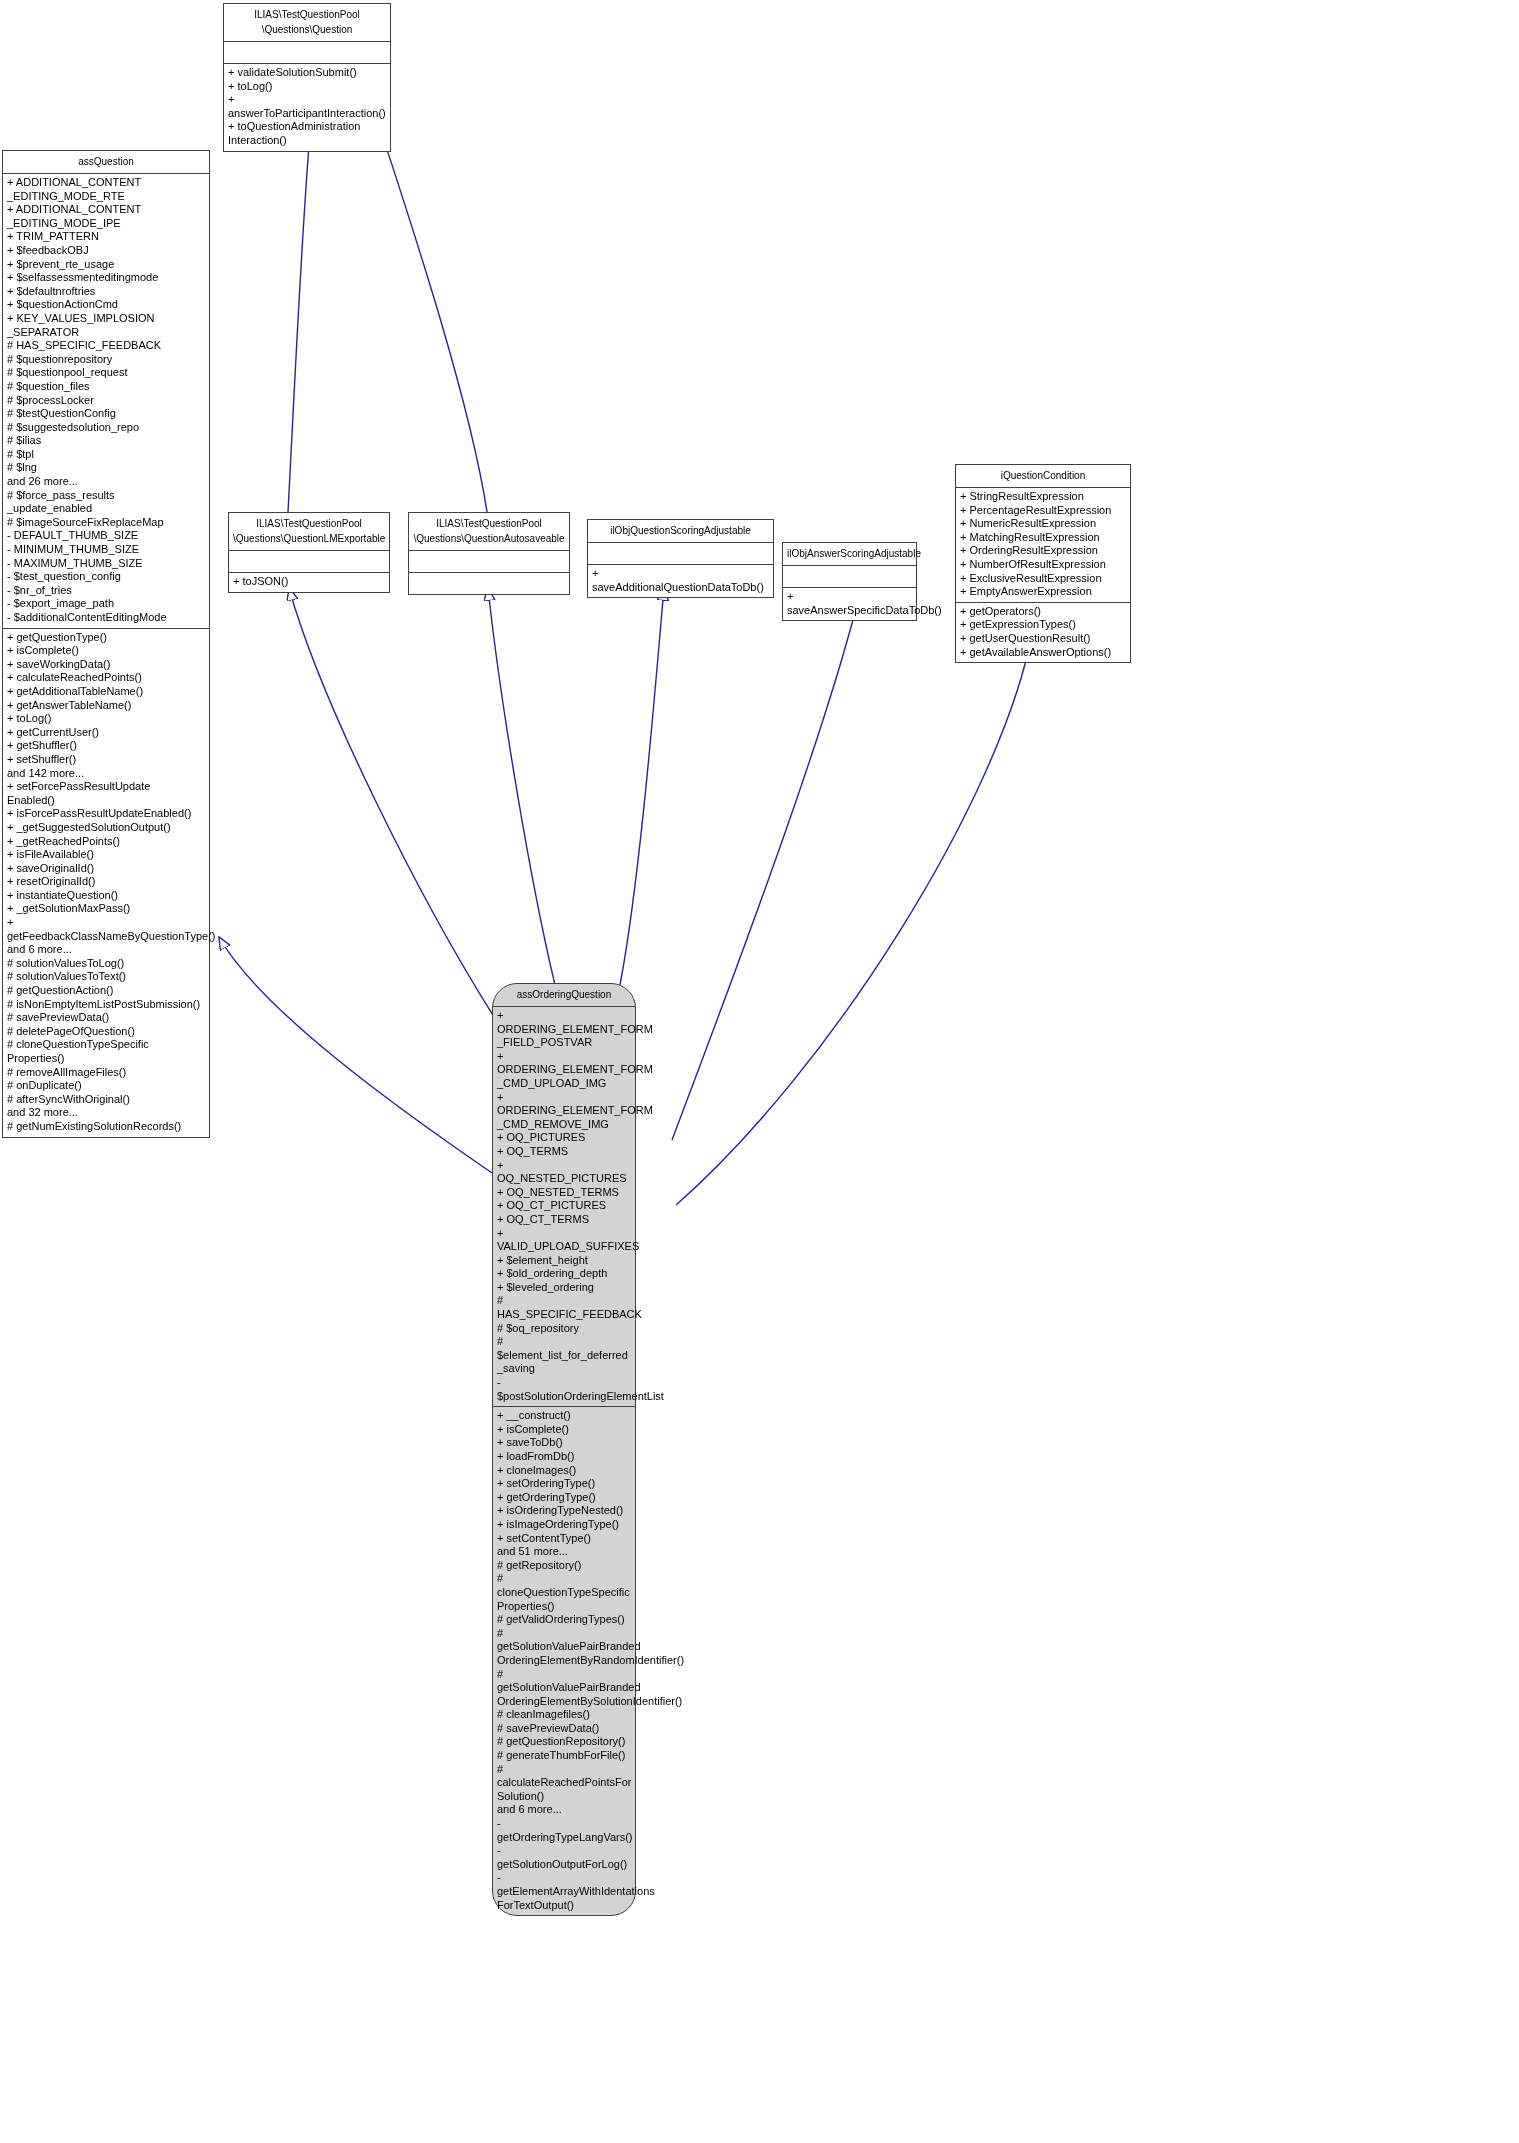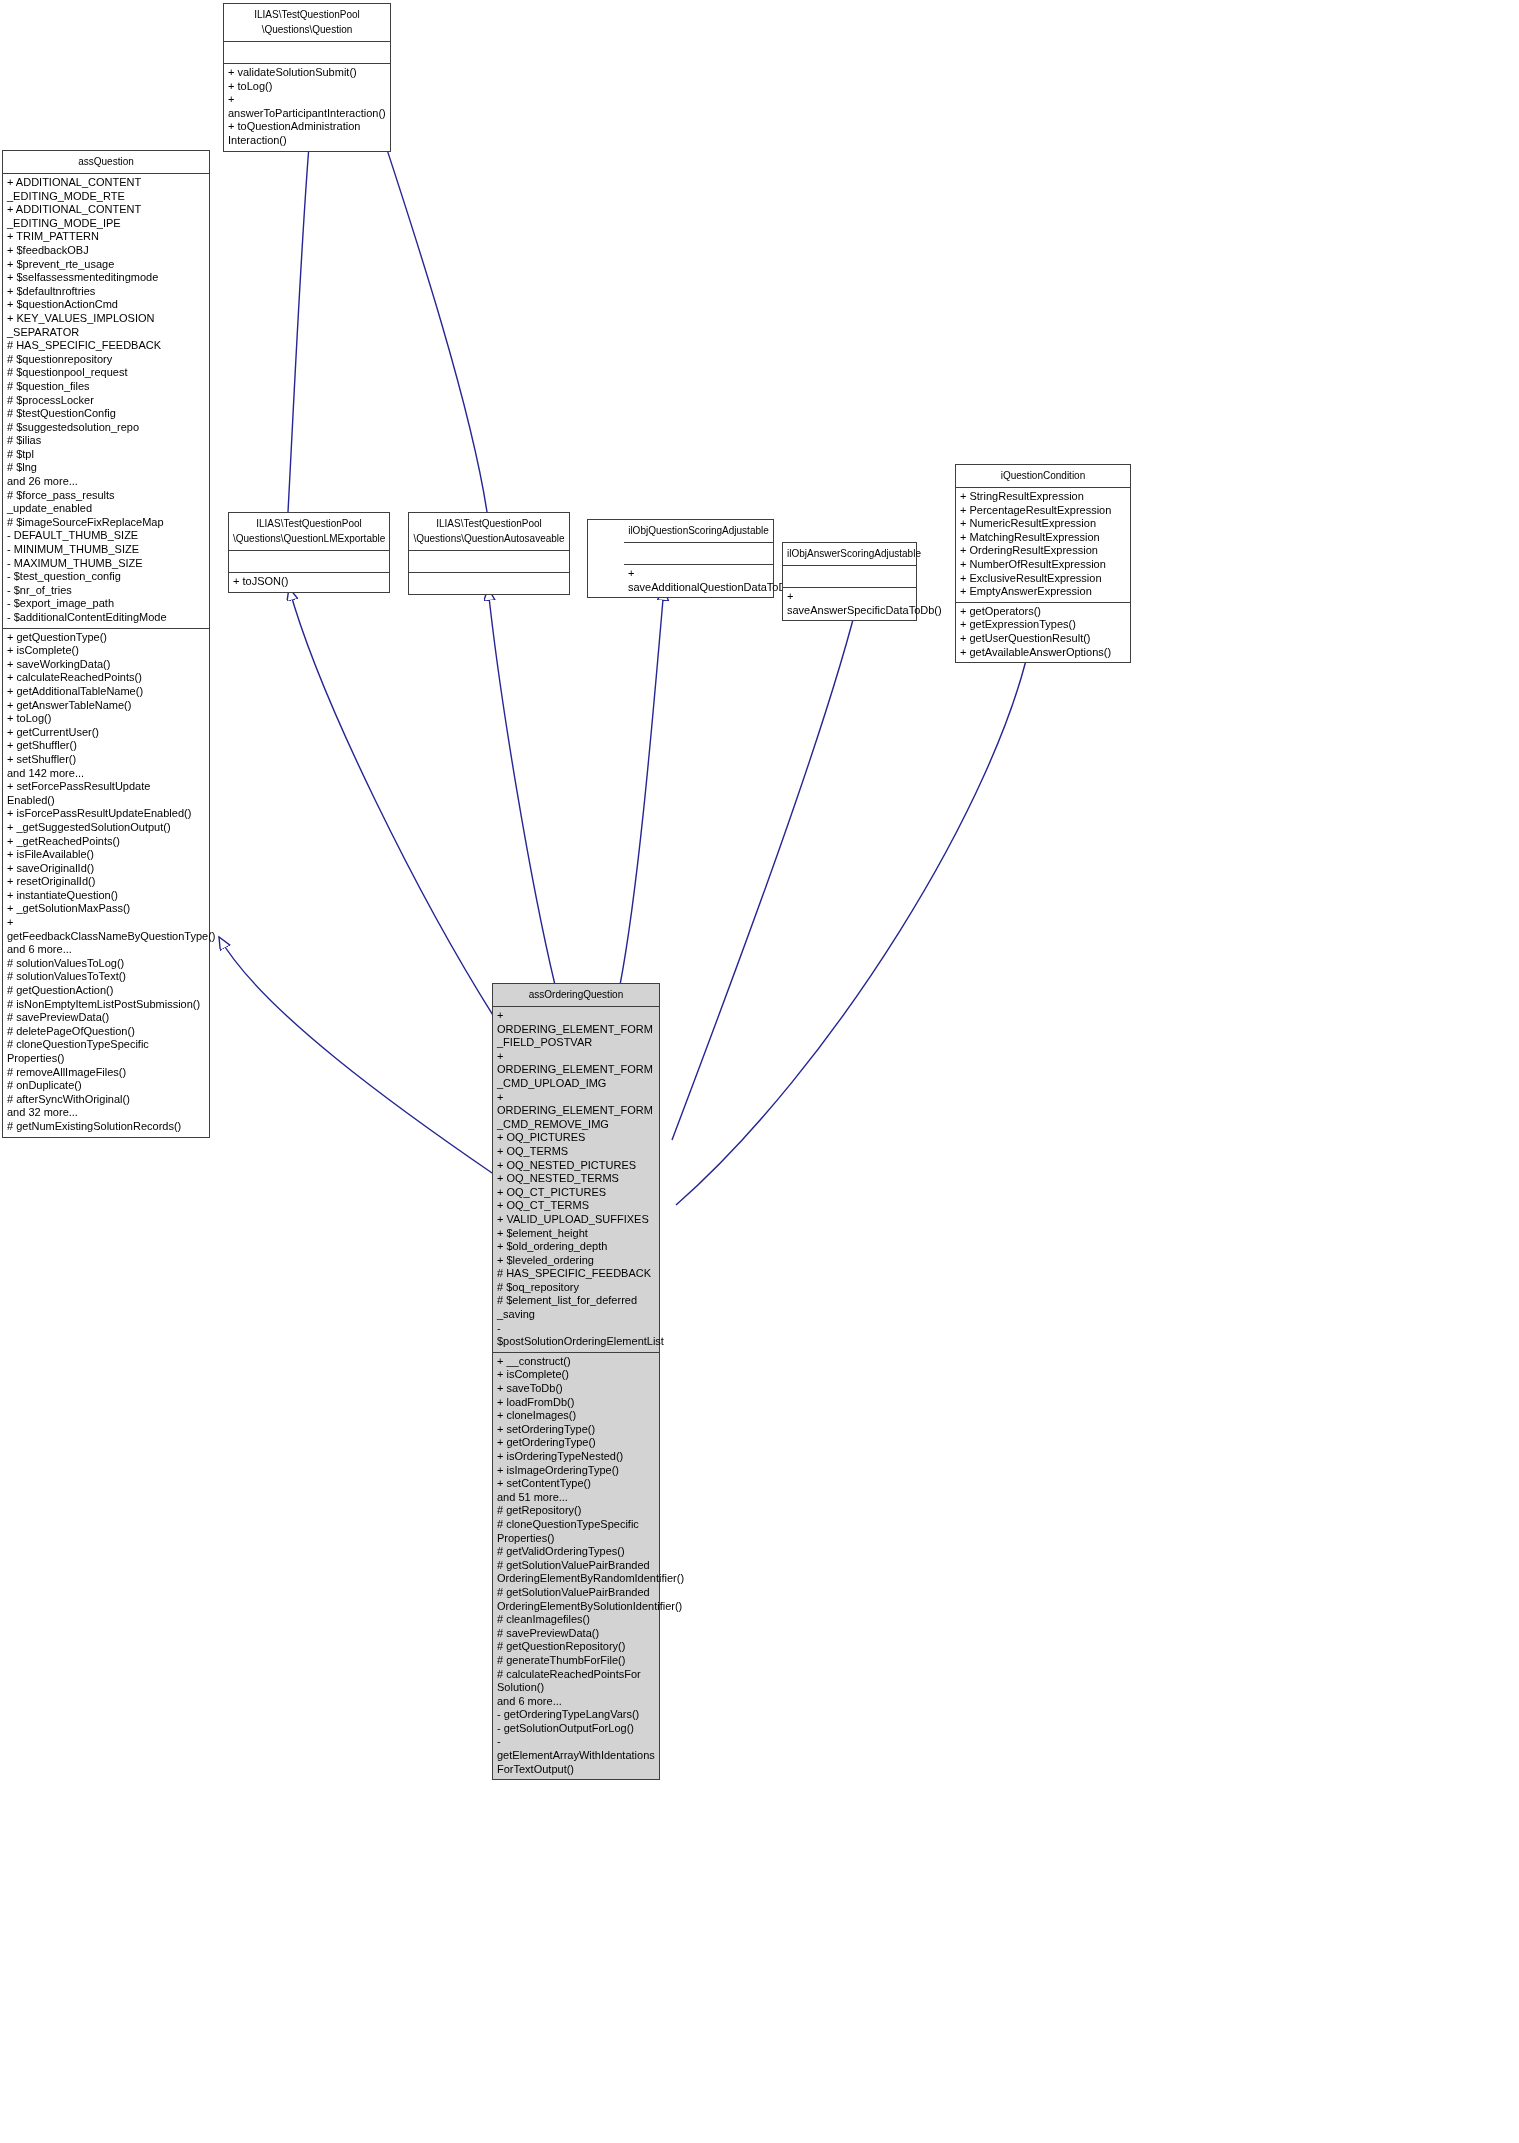--- a/index.html
+++ b/index.html
@@ -197,21 +197,21 @@
     </div>
   </div>
 
   <div class="node" style="left:408px; top:512px; width:162px;">
     <div class="node-title">ILIAS\TestQuestionPool
 \Questions\QuestionAutosaveable</div>
     <div class="node-section empty"></div>
     <div class="node-section empty"></div>
   </div>
 
-  <div class="node" style="left:587px; top:519px; width:187px;padding-left:36px;">
+  <div class="node" style="left:587px; top:519px; width:187px;">
     <div class="node-title">ilObjQuestionScoringAdjustable</div>
     <div class="node-section empty"></div>
     <div class="node-section">
       <span class="member">+ saveAdditionalQuestionDataToDb()</span>
     </div>
   </div>
 
   <div class="node" style="left:782px; top:542px; width:135px;">
     <div class="node-title">ilObjAnswerScoringAdjustable</div>
     <div class="node-section empty"></div>
@@ -233,21 +233,21 @@
       <span class="member">+ EmptyAnswerExpression</span>
     </div>
     <div class="node-section">
       <span class="member">+ getOperators()</span>
       <span class="member">+ getExpressionTypes()</span>
       <span class="member">+ getUserQuestionResult()</span>
       <span class="member">+ getAvailableAnswerOptions()</span>
     </div>
   </div>
 
-  <div class="node highlight" style="left:492px; top:983px; width:168px;">
+  <div class="node highlight" style="left:492px; top:983px; width:144px;border-radius:25px;">
     <div class="node-title">assOrderingQuestion</div>
     <div class="node-section">
       <span class="member">+ ORDERING_ELEMENT_FORM
 _FIELD_POSTVAR</span>
       <span class="member">+ ORDERING_ELEMENT_FORM
 _CMD_UPLOAD_IMG</span>
       <span class="member">+ ORDERING_ELEMENT_FORM
 _CMD_REMOVE_IMG</span>
       <span class="member">+ OQ_PICTURES</span>
       <span class="member">+ OQ_TERMS</span>

